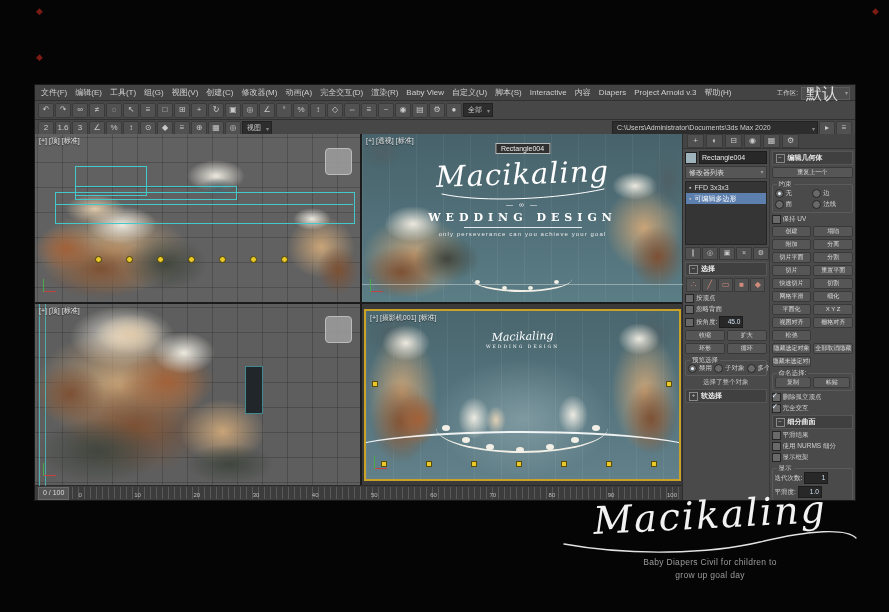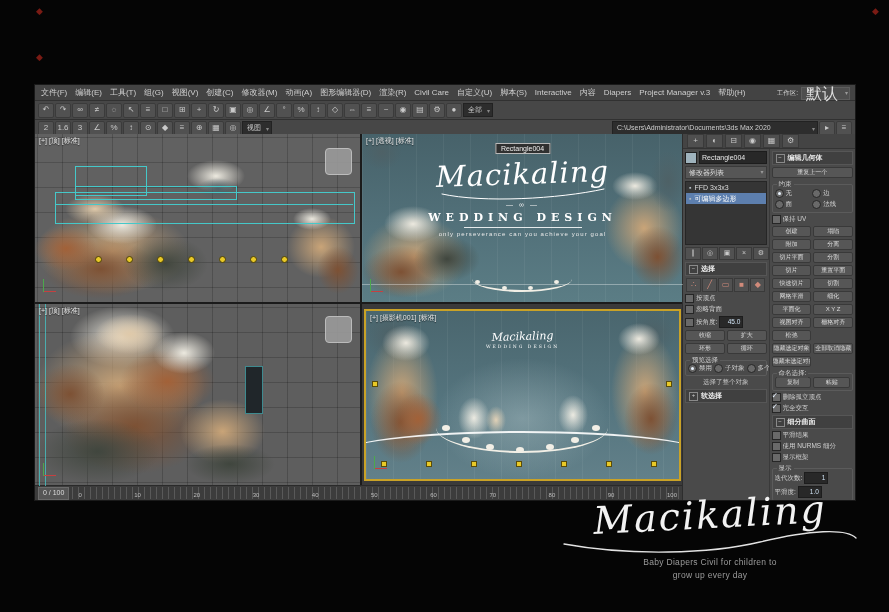--- a/index.html
+++ b/index.html
@@ -163,29 +163,29 @@
   <div class="menubar">
 
   <span class="mitem">文件(F)</span>
       <span class="mitem">编辑(E)</span>
       <span class="mitem">工具(T)</span>
       <span class="mitem">组(G)</span>
       <span class="mitem">视图(V)</span>
       <span class="mitem">创建(C)</span>
       <span class="mitem">修改器(M)</span>
       <span class="mitem">动画(A)</span>
-      <span class="mitem">图形编辑器(D)</span>
+      <span class="mitem">完全交互(D)</span>
       <span class="mitem">渲染(R)</span>
-      <span class="mitem">Civil Care</span>
+      <span class="mitem">Baby View</span>
       <span class="mitem">自定义(U)</span>
       <span class="mitem">脚本(S)</span>
       <span class="mitem">Interactive</span>
       <span class="mitem">内容</span>
       <span class="mitem">Diapers</span>
-      <span class="mitem">Project Manager v.3</span>
+      <span class="mitem">Project Arnold v.3</span>
       <span class="mitem">帮助(H)</span>
     </div>
   <div class="ws" style="position:absolute;right:5px;top:2px">
     <span class="lab">工作区:</span>
     <span class="wsbox">默认</span>
   </div>
 
   <div class="tb tb1">
     <div class="iconrow">
 
@@ -625,15 +625,15 @@
   </div>
 </div>
 
 <div class="brand">
   <div class="bsig">Macikaling</div>
   <svg class="bfl" width="300" height="24" viewBox="0 0 300 24">
     <path d="M4 14 C 70 26, 150 24, 200 12 S 286 -2, 296 8" fill="none" stroke="#e2e2e2" stroke-width="1.3" stroke-linecap="round"></path>
   </svg>
   <div class="btag">
     <span>Baby Diapers Civil for children to</span><br>
-    <span>grow up every day</span>
+    <span>grow up goal day</span>
   </div>
 </div>
 
 </body></html>

